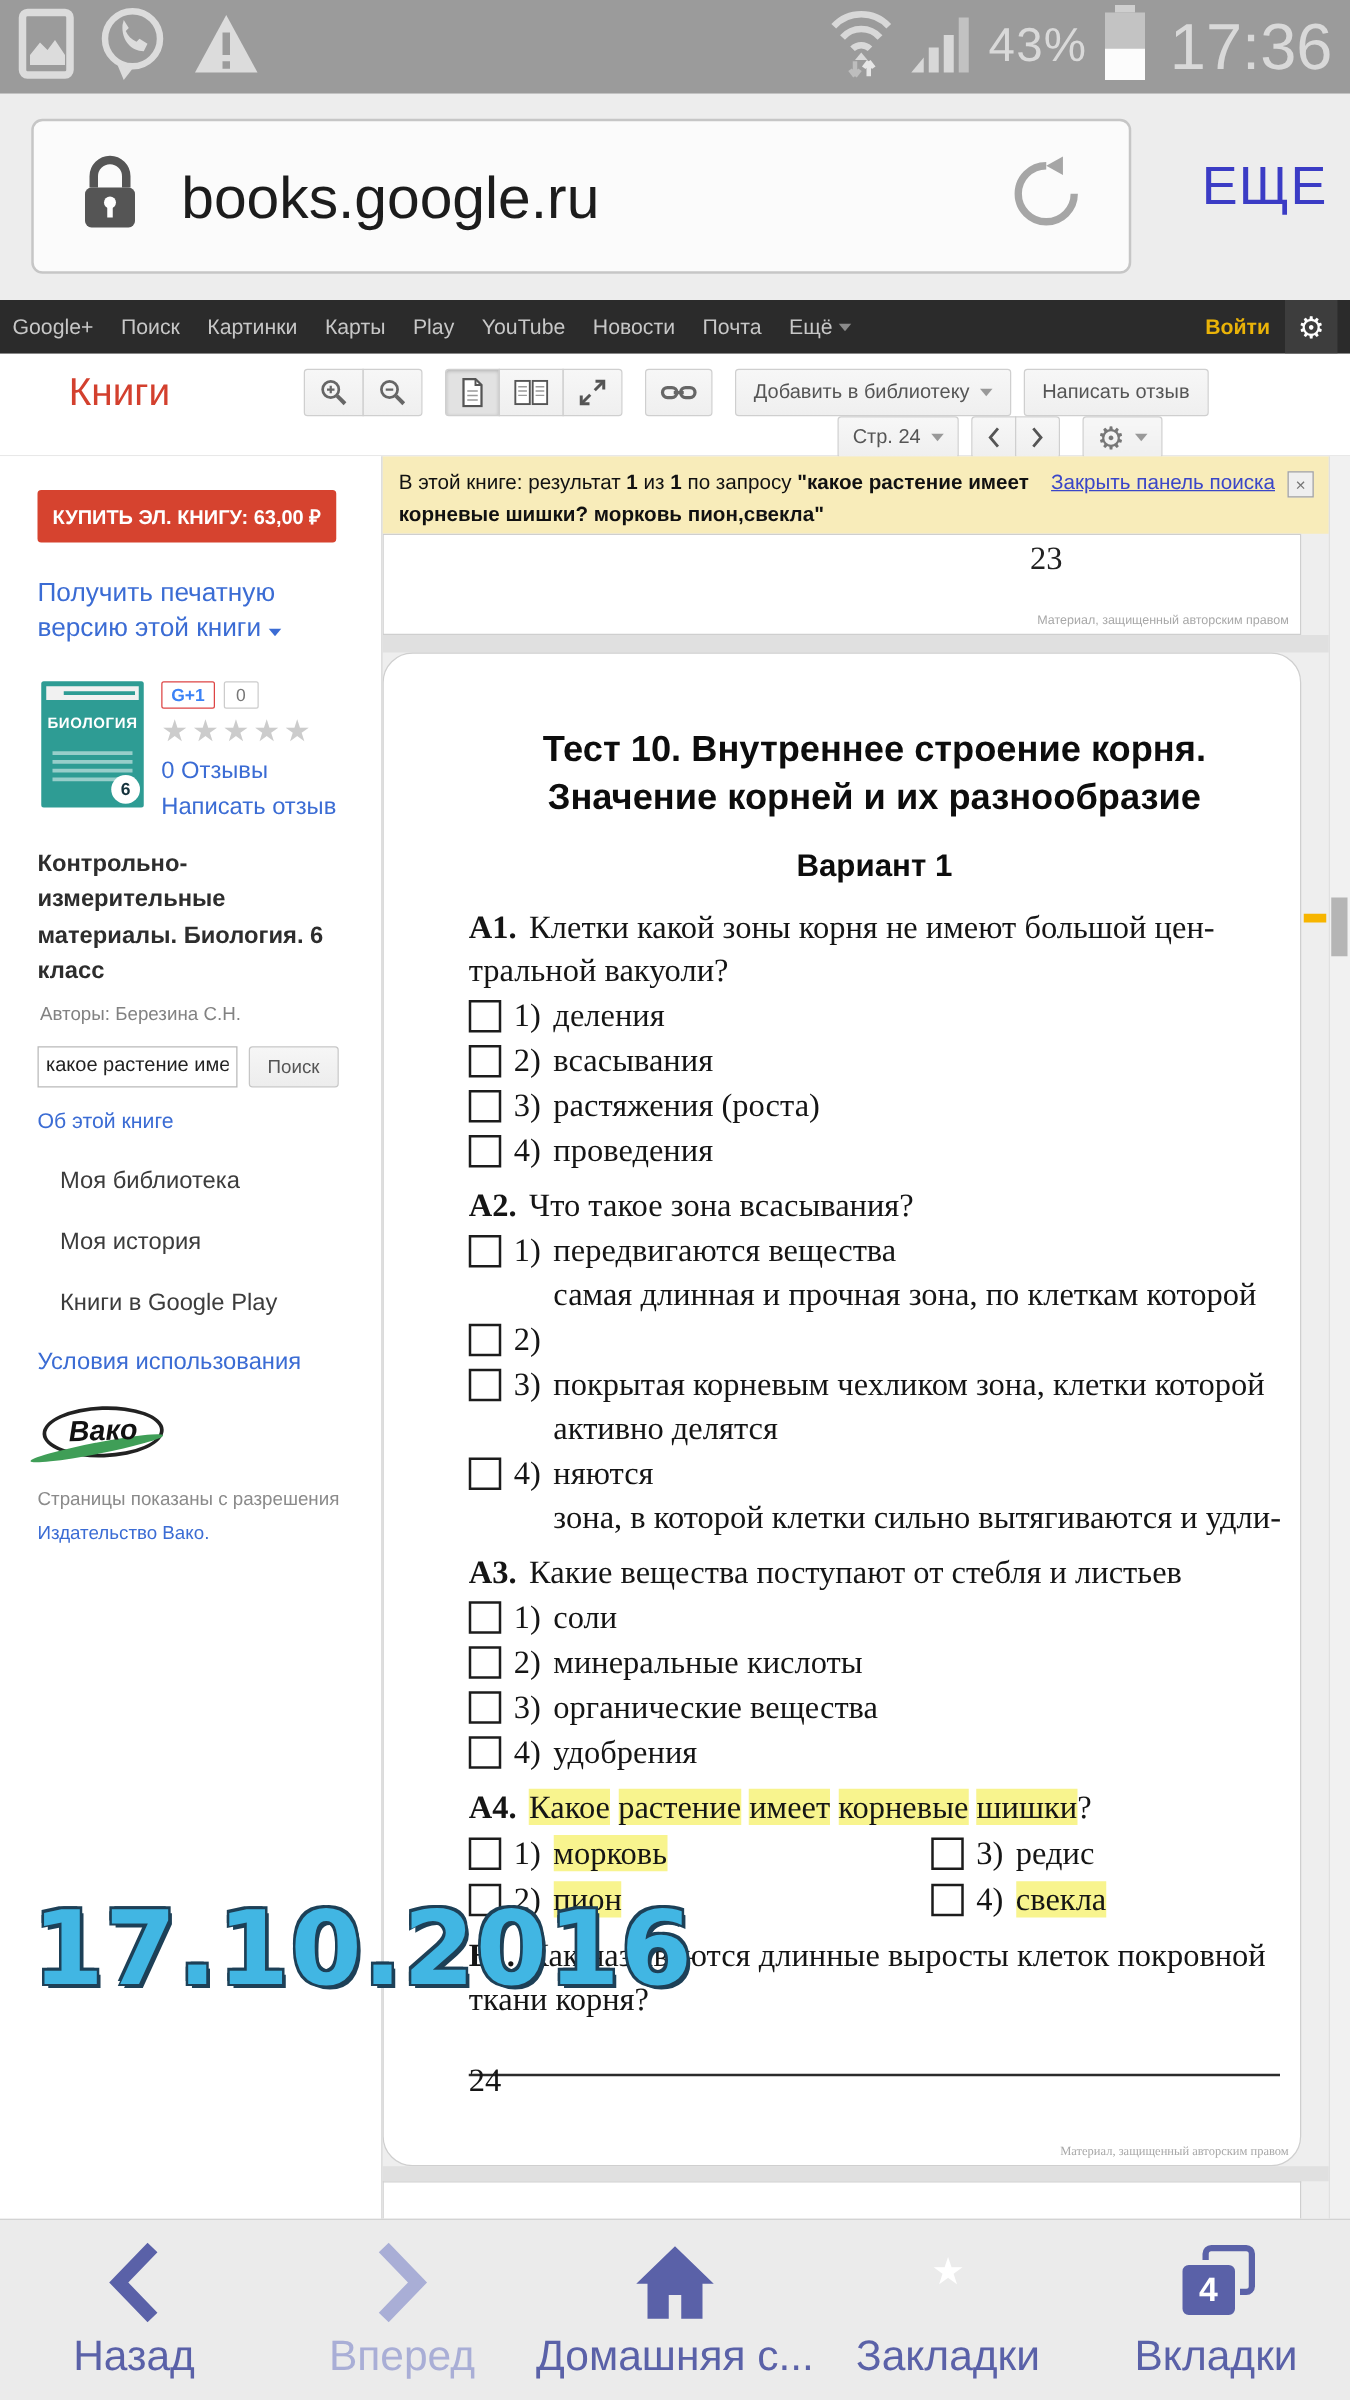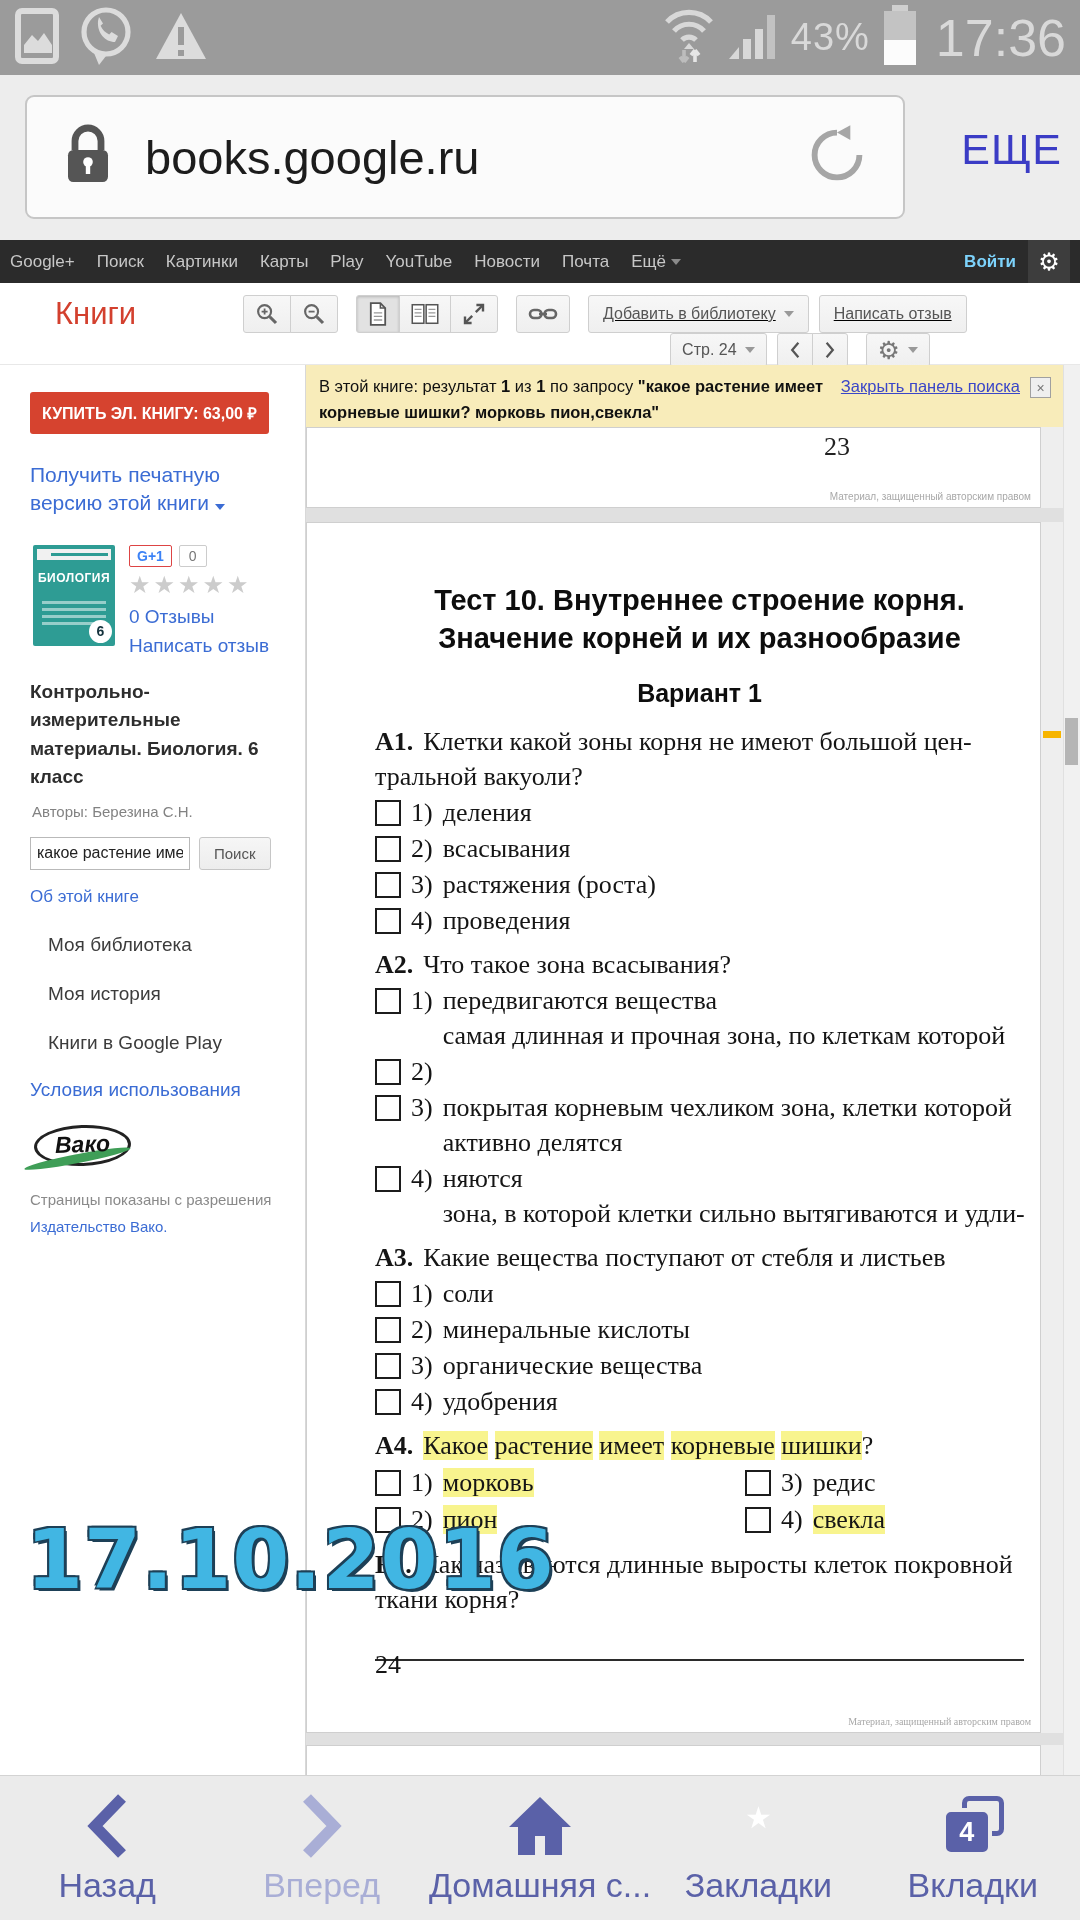--- a/index.html
+++ b/index.html
@@ -24,29 +24,29 @@
 
   
   .google-bar { position:absolute; top:240px; left:0; width:1080px; height:43px;
     background:#2b2b2b; display:flex; align-items:center; padding:0 10px; }
   .gb-item { color:#c7c7c7; font-size:17px; margin-right:22px; white-space:nowrap; }
   .gb-more { display:flex; align-items:center; gap:5px; }
   .caret { width:0; height:0; border-left:5px solid transparent; border-right:5px solid transparent;
     border-top:6px solid #999; display:inline-block; }
   .gb-more .caret { border-top-color:#8a8a8a; }
   .gb-right { margin-left:auto; display:flex; align-items:center; height:100%; }
-  .gb-signin { color:#7dd3fc; font-size:17px; font-weight:bold; margin-right:12px; }
+  .gb-signin { color:#eab308; font-size:17px; font-weight:bold; margin-right:12px; }
   .gb-gearbox { width:42px; height:43px; background:#3d3d3d; display:flex; align-items:center; justify-content:center;
     color:#fff; font-size:24px; font-family:"DejaVu Sans",sans-serif; }
 
   
   .books-header { position:absolute; top:283px; left:0; width:1080px; height:82px; background:#fff;
     border-bottom:1px solid #e8e8e8; }
   .books-logo { position:absolute; left:55px; top:13px; color:#d3402e; font-size:31px; }
-  .tb-row1 { position:absolute; left:243px; top:12px; display:flex; align-items:center;text-decoration:underline; }
+  .tb-row1 { position:absolute; left:243px; top:12px; display:flex; align-items:center; }
   .tb-row2 { position:absolute; right:150px; top:50px; display:flex; align-items:flex-start; }
   .tbtn { height:38px; background:linear-gradient(#f7f7f7,#efefef); border:1px solid #cfcfcf;
     display:flex; align-items:center; justify-content:center; padding:0 11px; color:#555; font-size:16px;
     border-radius:3px; white-space:nowrap; }
   .tb-group { display:flex; }
   .tb-group .tbtn { border-radius:0; margin-left:-1px; }
   .tb-group .tbtn:first-child { border-radius:3px 0 0 3px; margin-left:0; }
   .tb-group .tbtn:last-child { border-radius:0 3px 3px 0; }
   .tbtn.active { background:#e2e2e2; box-shadow:inset 0 1px 3px rgba(0,0,0,.2); }
   .tb-gap { width:18px; } .tb-gap-s { width:10px; }
@@ -111,21 +111,21 @@
   .x-btn { width:21px; height:21px; border:1px solid #a0a0a0; background:#efefef; color:#777;
     font-size:14px; display:flex; align-items:center; justify-content:center; }
 
   
   .page { position:absolute; left:0; width:735px; background:#fff; border:1px solid #cfcfcf; }
   .page-prev { top:62px; height:81px; }
   .pp-num { position:absolute; right:190px; top:4px; font-family:"Liberation Serif",serif; font-size:26px; color:#222; }
   .copyright { position:absolute; right:9px; bottom:5px; font-size:10px; color:#a8a8a8; }
   .page-gap1 { position:absolute; left:0; top:143px; width:758px; height:14px; background:#e0e0e0; }
   .page-main { top:157px; height:1211px; padding:58px 16px 0 68px; overflow:hidden;
-    font-family:"Liberation Serif",serif; color:#151515; }
+    font-family:"Liberation Serif",serif; color:#151515;border-radius:24px; }
   .page-gap2 { position:absolute; left:0; top:1368px; width:758px; height:12px; background:#e0e0e0; }
   .page-next { top:1380px; height:30px; border-bottom:none; }
 
   .bp-title { font-family:"Liberation Sans",sans-serif; font-weight:bold; font-size:29px;
     line-height:38px; text-align:center; color:#0d0d0d; }
   .bp-variant { font-family:"Liberation Sans",sans-serif; font-weight:bold; font-size:25px;
     text-align:center; margin-top:22px; color:#0d0d0d; }
   .questions { margin-top:16px; }
   .question { margin-top:9px; }
   .q-line { white-space:nowrap; line-height:35px; font-size:26px; }

